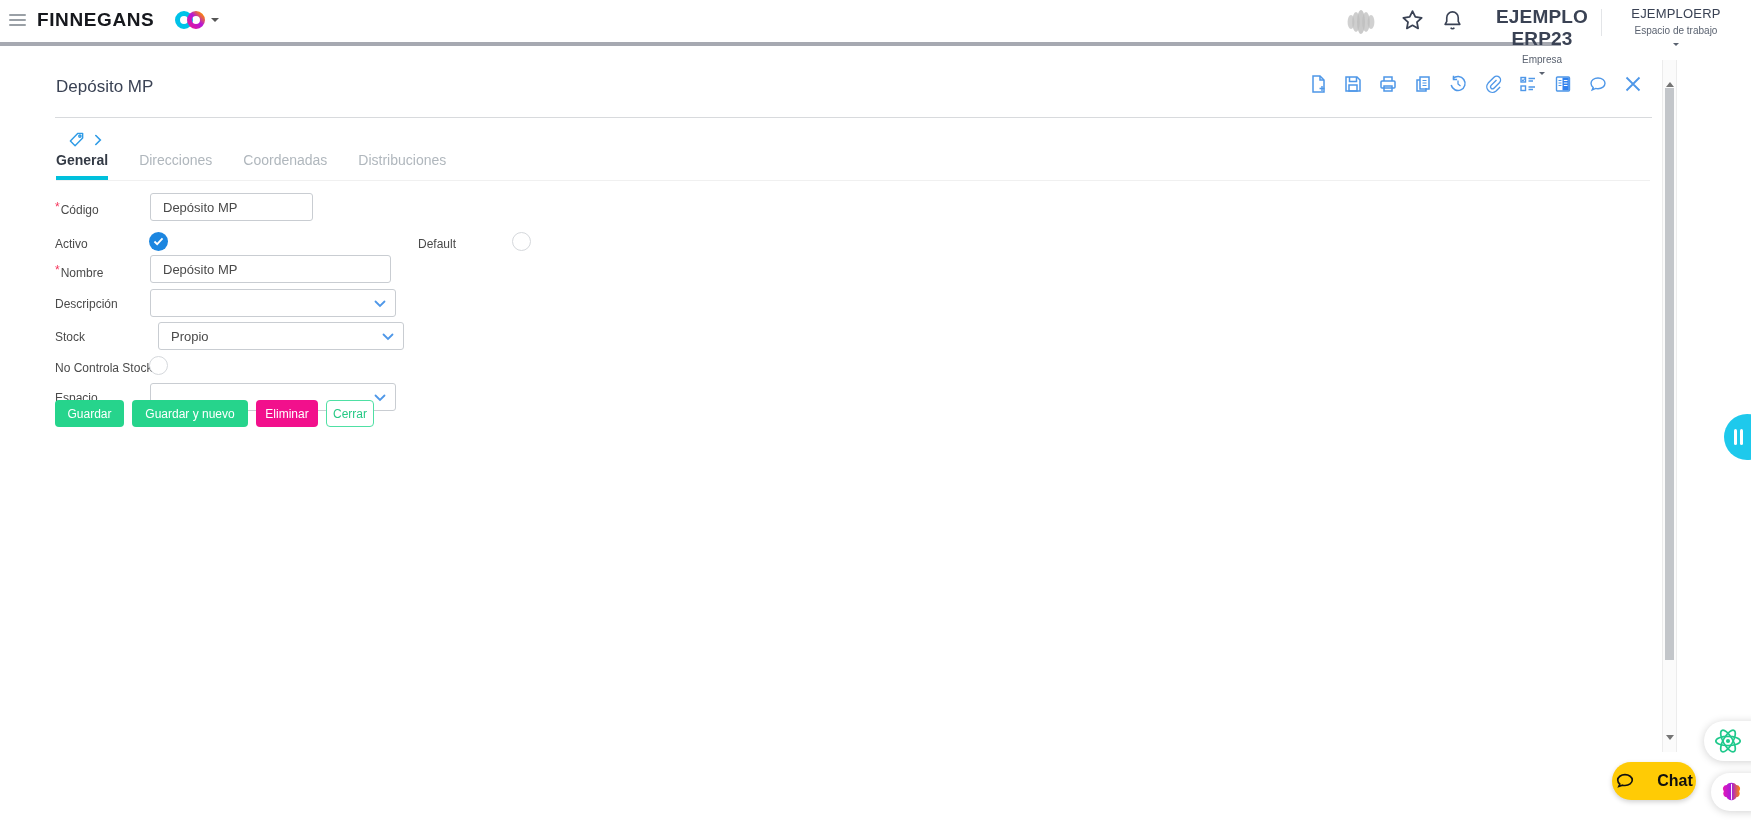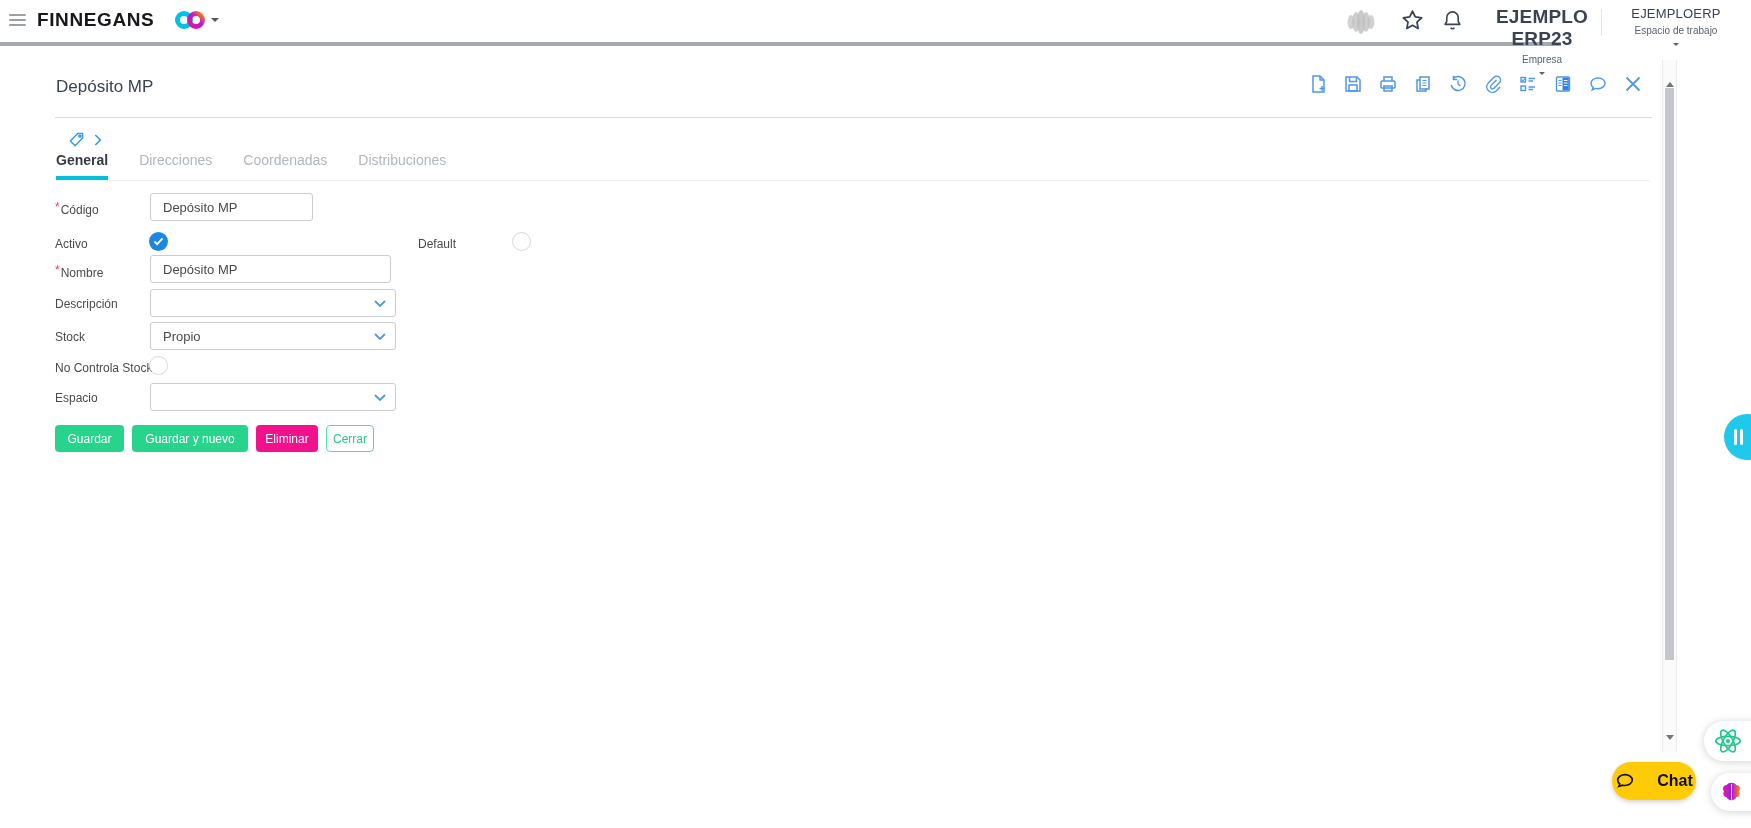--- a/index.html
+++ b/index.html
@@ -57,21 +57,21 @@
                 padding:0 12px; font-size:13px; color:#4a4a4a; outline:none;
                 font-family:"Liberation Sans", sans-serif; background:#fff; }
   .fake-select { position:absolute; width:246px; height:28px; border:1px solid #c9cdd2;
                  border-radius:3px; padding:0 28px 0 12px; font-size:13px; color:#4a4a4a;
                  display:flex; align-items:center; cursor:pointer; background:#fff; }
   .fake-select .sel-caret { position:absolute; right:9px; top:10px; }
   .circle-check { position:absolute; width:19px; height:19px; border-radius:50%; cursor:pointer; }
   .circle-check.checked { background:#1c86e0; display:flex; align-items:center; justify-content:center; }
   .circle-check.unchecked { border:1px solid #d5d8dc; background:#fff; }
 
-  .btn { position:absolute; top:425px; height:27px; border-radius:4px; font-size:12px;
+  .btn { position:absolute; top:400px; height:27px; border-radius:4px; font-size:12px;
          font-family:"Liberation Sans", sans-serif; border:none; color:#fff; cursor:pointer; }
   .btn-guardar { left:55px; width:69px; background:#26d48c; }
   .btn-gyn     { left:132px; width:116px; background:#26d48c; }
   .btn-eliminar{ left:256px; width:62px; background:#f2108c; }
   .btn-cerrar  { left:326px; width:48px; background:#fff; border:1px solid #4fe0a4; color:#26c985; }
 
   
   .scrollbar { position:absolute; left:1662px; top:60px; width:15px; height:692px;
                background:#fbfbfb; border-left:1px solid #ececec; border-right:1px solid #ececec; }
   .sb-up { position:absolute; top:18px; left:2.5px; width:0; height:0;
@@ -277,21 +277,21 @@
   <div class="fake-select" style="left:150px;top:289px">
     <span></span>
     <svg class="sel-caret" width="12" height="8" viewBox="0 0 12 8" fill="none" stroke="#4e97e8" stroke-width="1.8" stroke-linecap="round">
         <path d="M1.5 1.5L6 6l4.5-4.5"></path>
       </svg>
   </div>
 
   <div class="form-label" style="top:330px">
     <span>Stock</span>
   </div>
-  <div class="fake-select" style="left:150px;top:322px">
+  <div class="fake-select" style="left:158px;top:322px">
     <span>Propio</span>
     <svg class="sel-caret" width="12" height="8" viewBox="0 0 12 8" fill="none" stroke="#4e97e8" stroke-width="1.8" stroke-linecap="round">
         <path d="M1.5 1.5L6 6l4.5-4.5"></path>
       </svg>
   </div>
 
   <div class="form-label" style="top:361px">
     <span>No Controla Stock</span>
   </div>
   <div class="circle-check unchecked" style="left:149px;top:356px"></div>

